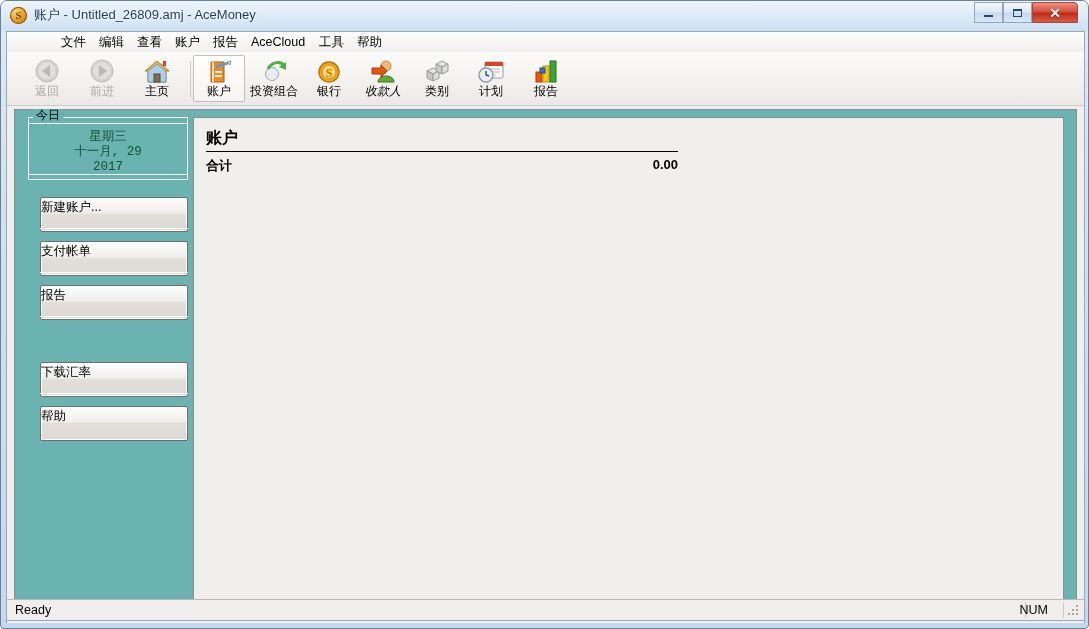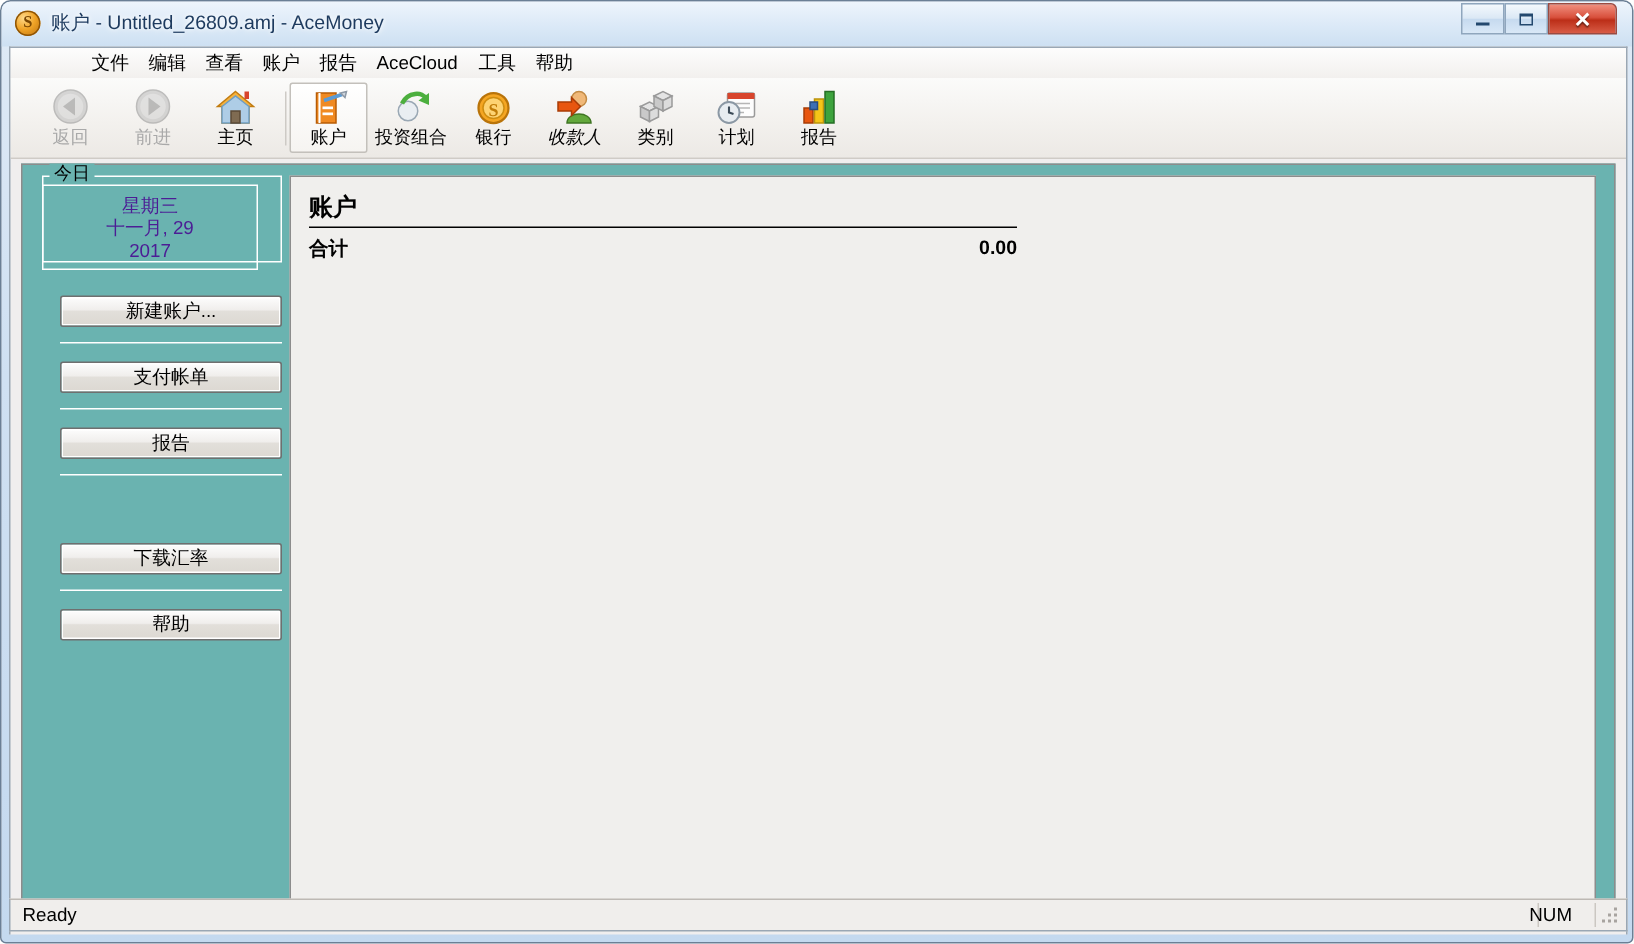--- a/index.html
+++ b/index.html
@@ -242,45 +242,45 @@
     left: 18px; top: -1px;
     background: #6ab3b0;
     padding: 0 3px;
     font-size: 12px;
     color: #000;
     line-height: 12px;
   }
   #date-box {
     position: absolute;
     left: 13px; top: 13px;
-    width: 144px;
+    width: 160px;
     height: 57px;
     box-sizing: border-box;
     border: 1px solid #ffffff;
     text-align: center;
-    color: #4c1d95;
+    color: #14532d;
     padding-top: 6px;
     font-size: 12.5px;
     line-height: 15px;
+    font-family: Liberation Mono, monospace;
   }
   #date-box .d-line { display: block; }
 
   
   .side-btn {
     position: absolute;
     left: 25px;
     width: 148px;
-    height: 21px;
+    height: 35px;
     box-sizing: border-box;
     background: linear-gradient(180deg,#fdfdfd 0%, #f0eeec 45%, #e2dfda 50%, #dcd8d2 100%);
     border: 1px solid #6f6f6f;
     border-radius: 2px;
     font-size: 12.5px;
     color: #000;
-    text-align: center;
     line-height: 19px;
     cursor: default;
     box-shadow: inset 0 0 0 1px #ffffff;
   }
   .side-sep {
     position: absolute;
     left: 25px;
     width: 148px;
     height: 1px;
     background: #ffffff;

